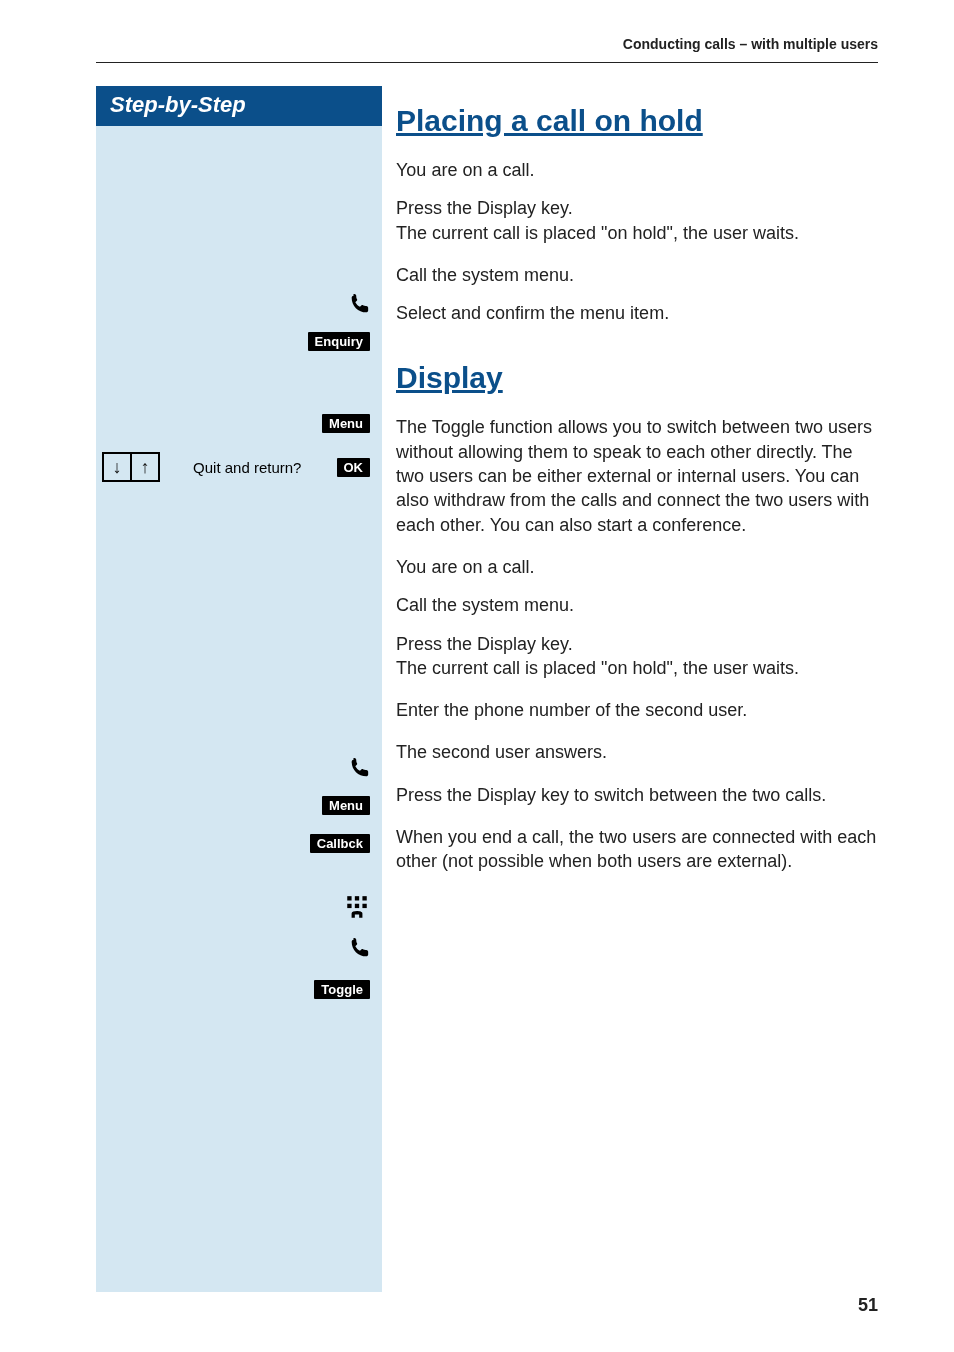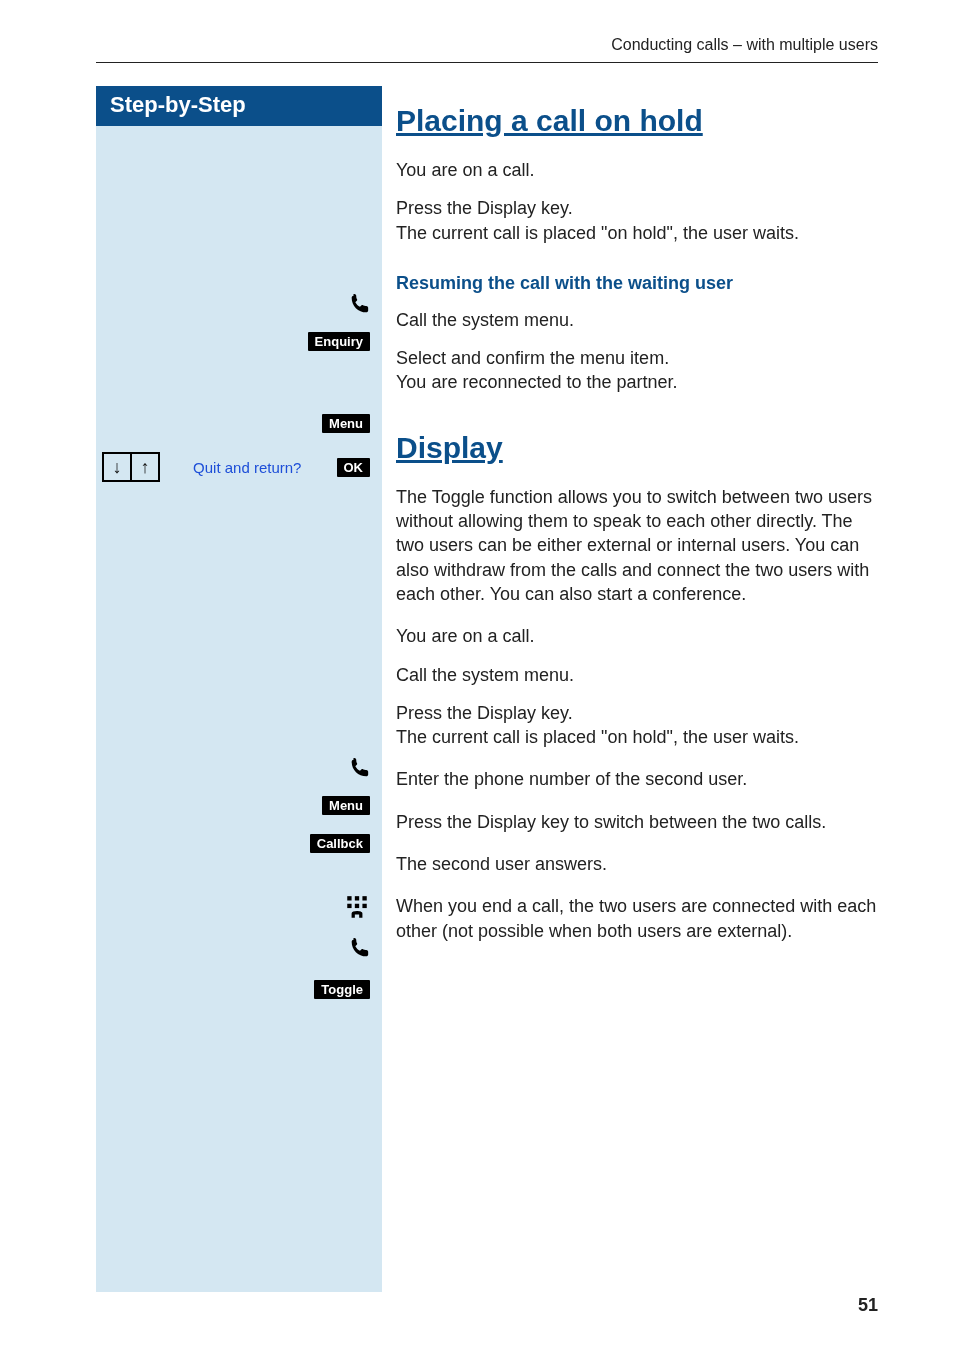--- a/index.html
+++ b/index.html
@@ -13,22 +13,22 @@
     width: 954px;
     height: 1352px;
     position: relative;
     box-sizing: border-box;
     padding-top: 36px;
   }
   .running-head {
     position: absolute;
     top: 36px;
     right: 76px;
-    font-weight: 400;
-    font-size: 16px;
+    font-weight: 700;
+    font-size: 14px;
     color: #222;
     text-align: right;
   }
   .head-rule {
     position: absolute;
     top: 62px;
     left: 96px;
     right: 76px;
     height: 0;
     border-top: 1.5px solid #222;
@@ -46,20 +46,21 @@
     min-width: 286px;
     background: #d4e7f2;
     position: relative;
   }
   .sidebar-header {
     background: #0b4f8a;
     color: #fff;
     font-weight: 700;
     font-size: 22px;
     padding: 6px 14px 8px 14px;
+    font-style: italic;
   }
   .main {
     flex: 1;
     padding-left: 14px;
   }
   h1 {
     color: #0b4f8a;
     font-size: 30px;
     font-weight: 700;
     margin: 18px 0 20px 0;
@@ -96,21 +97,21 @@
     background: #000;
     color: #fff;
     font-size: 13px;
     font-weight: 700;
     padding: 2px 7px;
     border-radius: 1px;
     display: inline-block;
   }
   .nav-label {
     font-size: 15px;
-    color: #1d4ed8;
+    color: #000000;
     padding: 0 8px;
   }
   .arrow-square {
     width: 26px;
     height: 26px;
     border: 2px solid #000;
     display: inline-flex;
     align-items: center;
     justify-content: center;
     margin-right: -2px;
@@ -211,40 +212,38 @@
 
       <h1>Placing a call on hold</h1>
 
       <p style="margin-bottom:14px">You are on a call.</p>
 
       <p style="margin-bottom:18px">
         <span>Press the Display key.</span><br>
         <span>The current call is placed "on hold", the user waits.</span>
       </p>
 
-      <h2>Resuming the call with the waiting user</h2>
 
       <p style="margin-bottom:14px">Call the system menu.</p>
 
       <p>
         <span>Select and confirm the menu item.</span><br>
-        <span>You are reconnected to the partner.</span>
       </p>
 
       <h1 style="margin-top:36px">Display</h1>
       <p>The Toggle function allows you to switch between two users without allowing them to speak to each other directly. The two users can be either external or internal users. You can also withdraw from the calls and connect the two users with each other. You can also start a conference.</p>
 
       <p style="margin-bottom:14px">You are on a call.</p>
       <p style="margin-bottom:14px">Call the system menu.</p>
       <p style="margin-bottom:18px">
         <span>Press the Display key.</span><br>
         <span>The current call is placed "on hold", the user waits.</span>
       </p>
       <p style="margin-bottom:18px">Enter the phone number of the second user.</p>
+      <p style="margin-bottom:18px">The second user answers.</p>
       <p style="margin-bottom:18px">Press the Display key to switch between the two calls.</p>
-      <p style="margin-bottom:18px">The second user answers.</p>
       <p>When you end a call, the two users are connected with each other (not possible when both users are external).</p>
 
     </div>
   </div>
 
   <div class="page-number">51</div>
 </div>
 
 </body></html>

